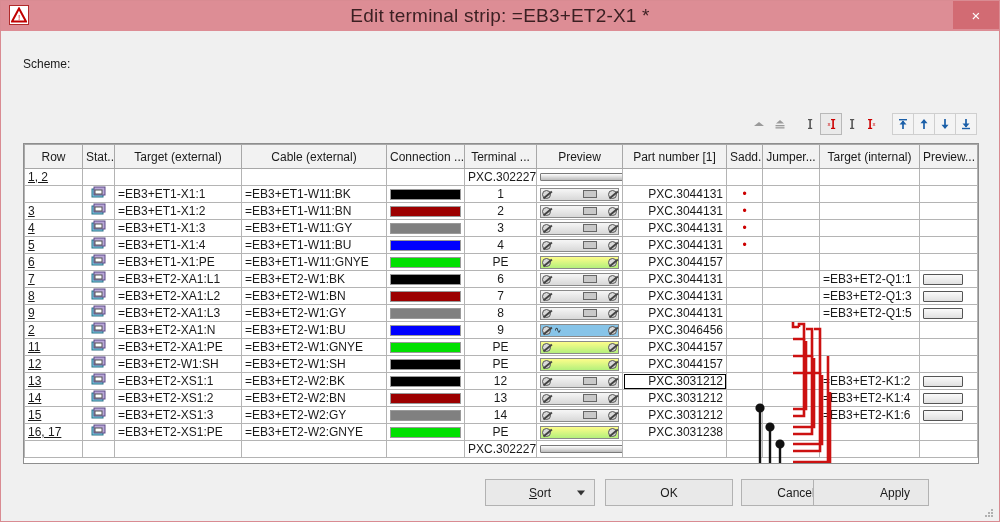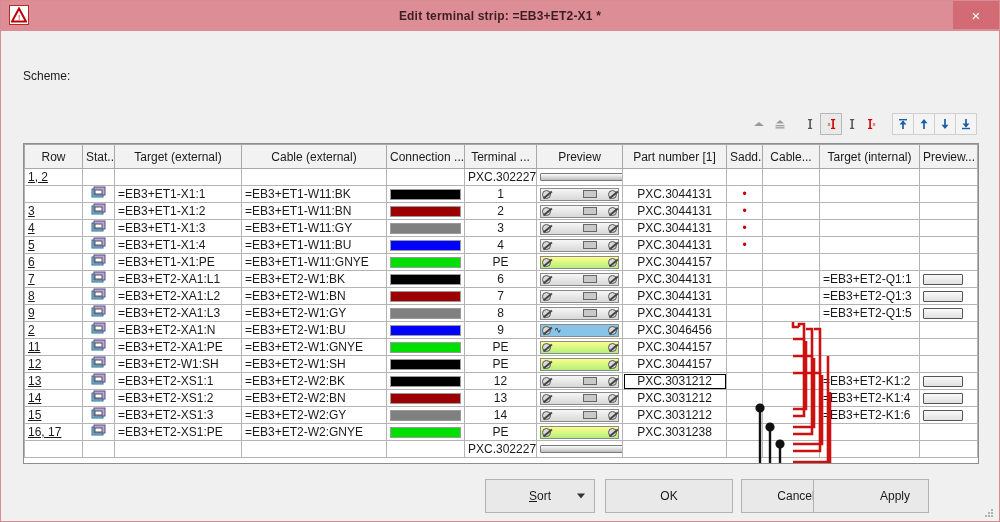--- a/index.html
+++ b/index.html
@@ -18,34 +18,34 @@
     height:30px; background:#dd8d95; position:relative;
     display:flex; align-items:center; justify-content:center;
   }
   .titlebar .app-icon {
     position:absolute; left:8px; top:4px; width:20px; height:20px;
     background:#ffffff; border:1px solid #b02a2a;
     display:flex; align-items:center; justify-content:center;
   }
   .app-icon svg { display:block; }
   .title-text {
-    font-size:12px; color:#3b1f22; font-weight:bold; letter-spacing:.2px;
+    font-size:19px; color:#3b1f22; font-weight:normal; letter-spacing:.2px;
   }
   .close-btn {
     position:absolute; right:0; top:0; width:46px; height:28px;
     background:#d26b73; color:#fff; font-size:15px;
     display:flex; align-items:center; justify-content:center;
     cursor:pointer;
   }
 
   
   .content { position:absolute; left:0; top:30px; right:0; bottom:0;
              background:#f0f0f0; padding:0; }
 
-  .scheme-label { position:absolute; left:22px; top:26px; font-size:12px;margin-top:12px; }
+  .scheme-label { position:absolute; left:22px; top:26px; font-size:12px; }
   .scheme-row { position:absolute; left:22px; top:45px; width:956px; height:24px;
                 display:flex; align-items:center; }
   .combo {
     flex:1; height:24px; background:#e4e4e4; border:1px solid #adadad;
     display:flex; align-items:center; padding:0 6px; position:relative;
     font-size:12px; cursor:pointer;
   }
   .combo .caret { position:absolute; right:10px; top:50%; transform:translateY(-50%);
                   font-size:10px; color:#222; }
   .ellipsis-btn {
@@ -82,21 +82,21 @@
   table.grid td {
     border:1px solid #b4b4b4; height:17px; padding:0 3px; font-size:12px;
     background:#fff; vertical-align:middle; overflow:hidden; white-space:nowrap;
   }
   td.c-row { background:#f2f2f2; border-right:2px solid #888; text-align:left; padding-left:4px;text-decoration:underline;}
   td.c-stat { background:#f2f2f2; text-align:center; padding:0; }
   td.c-target, td.c-cable { text-align:left; padding-left:5px; }
   td.c-conn { padding:1px 4px; }
   td.c-term { text-align:center; }
   td.c-prev { padding:1px 3px; }
-  td.c-part { text-align:center; padding-left:3px; }
+  td.c-part { text-align:right; padding-left:3px; }
   td.c-saddle { background:#f2f2f2; text-align:center; color:#c00; font-size:13px; line-height:14px;}
   td.c-jumper { background:#f2f2f2; padding:0; position:relative; }
   td.c-tint { text-align:left; padding-left:5px; background:#f2f2f2;margin-left:32px;}
   td.c-pv2 { background:#fff; padding:1px 4px; }
 
   
   .wire { height:11px; width:100%; border:1px solid #9a9a9a; }
 
   
   .tprev {
@@ -136,21 +136,21 @@
 
   
   td.selected { outline:1px solid #000; outline-offset:-2px; }
 
   
   .overlay { position:absolute; left:0; top:0; pointer-events:none; }
 
   
   .footer { position:absolute; left:0; right:0; bottom:14px; height:28px; }
   .btn {
-    position:absolute; height:34px; background:#e9e9e9; border:1px solid #b2b2b2;
+    position:absolute; height:27px; background:#e9e9e9; border:1px solid #b2b2b2;
     font-size:12px; display:flex; align-items:center; justify-content:center;
     cursor:pointer; color:#1a1a1a;
   }
   .btn.sort { left:484px; width:110px; }
   .btn.sort .lbl { }
   .btn.sort .u { text-decoration:underline; }
   .btn.sort .dd { position:absolute; right:9px; top:50%; transform:translateY(-50%);
                   width:0;height:0;border-left:4px solid transparent;
                   border-right:4px solid transparent;border-top:5px solid #333; }
   .btn.ok { left:604px; width:128px; }
@@ -278,21 +278,21 @@
           <tr id="hdr-row">
               <th>Row</th>
               <th>Stat...</th>
               <th>Target (external)</th>
               <th>Cable (external)</th>
               <th>Connection ...</th>
               <th>Terminal ...</th>
               <th>Preview</th>
               <th>Part number [1]</th>
               <th>Sadd...</th>
-              <th>Cable...</th>
+              <th>Jumper...</th>
               <th>Target (internal)</th>
               <th>Preview...</th>
             </tr>
         </thead>
         <tbody id="grid-body">
             <tr>
               <td class="c-row">1, 2</td>
               <td class="c-stat"></td>
               <td class="c-target"></td>
               <td class="c-cable"></td>

